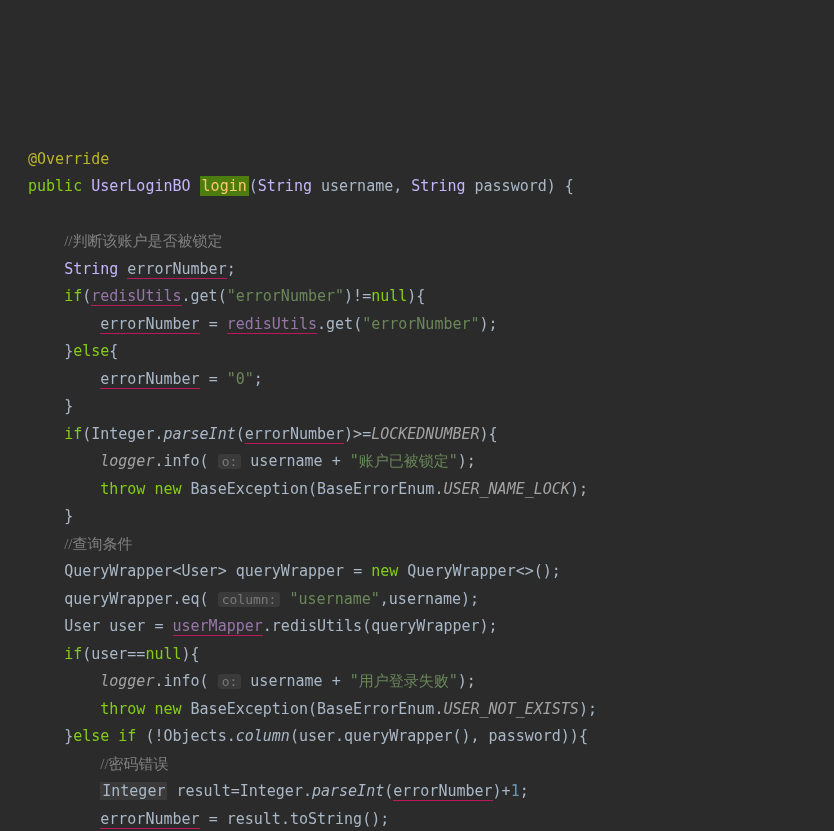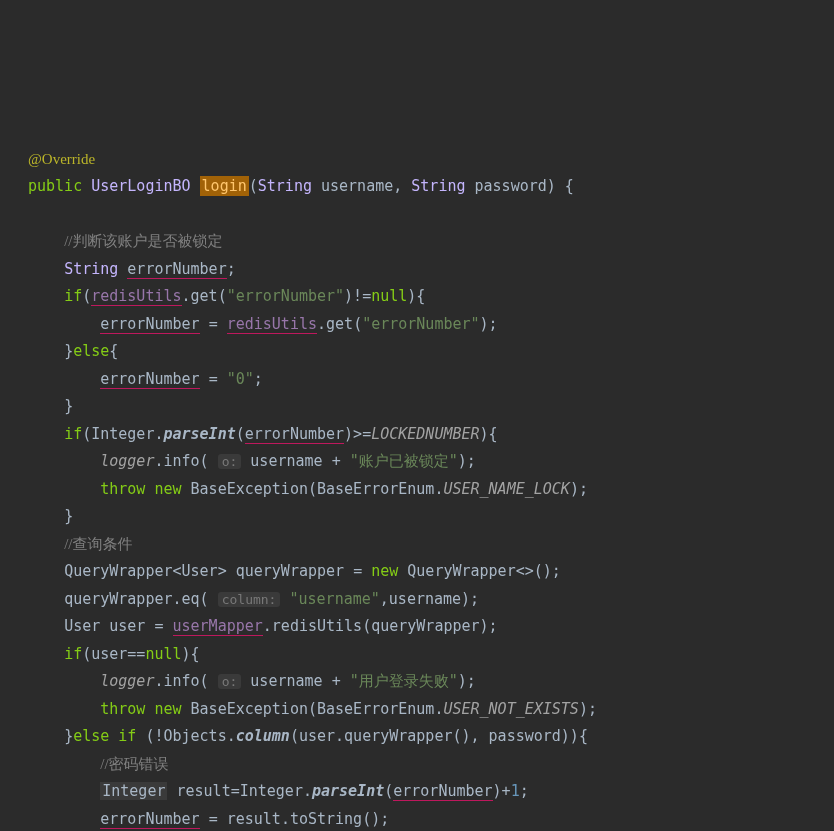--- a/index.html
+++ b/index.html
@@ -10,32 +10,32 @@
     line-height: 27.5px;
     color: #a9b7c6;
     width: 834px;
     height: 831px;
     overflow: hidden;
     white-space: pre;
   }
   .code-area {
     padding: 8px 0 0 28px;
   }
-  .annotation { color: #bbb529; font-family: Liberation Serif, serif; }
+  .annotation { color: #bbb529; }
   .keyword { color: #84cc16; }
   .type { color: #c4b5fd; }
-  .highlight-method { background: #a16207; color: #ffc66d; padding: 1px 2px; }
+  .highlight-method { background: #4d7c0f; color: #ffc66d; padding: 1px 2px; }
   .param { color: #a9b7c6; }
   .punct { color: #a9b7c6; }
   .comment { color: #808080; font-family: Liberation Serif, serif; }
   .underline { border-bottom: 1px solid #be185d; }
   .string { color: #6a8759; }
   .number { color: #6897bb; }
   .static-field { color: #a3a3a3; font-style: italic; }
-  .static-method { font-style: italic; color: #a9b7c6; font-weight: bold; }
+  .static-method { font-style: italic; color: #a9b7c6; }
   .field { color: #9876aa; }
   .hint { background: #3a3a3a; color: #787878; border-radius: 3px; padding: 0 4px; font-size: 13px; }
   .highlight-box { background: #3a3a3a; padding: 0 2px; }
   .container { position: relative; }
 </style>
 </head>
 <body>
 
 
 

